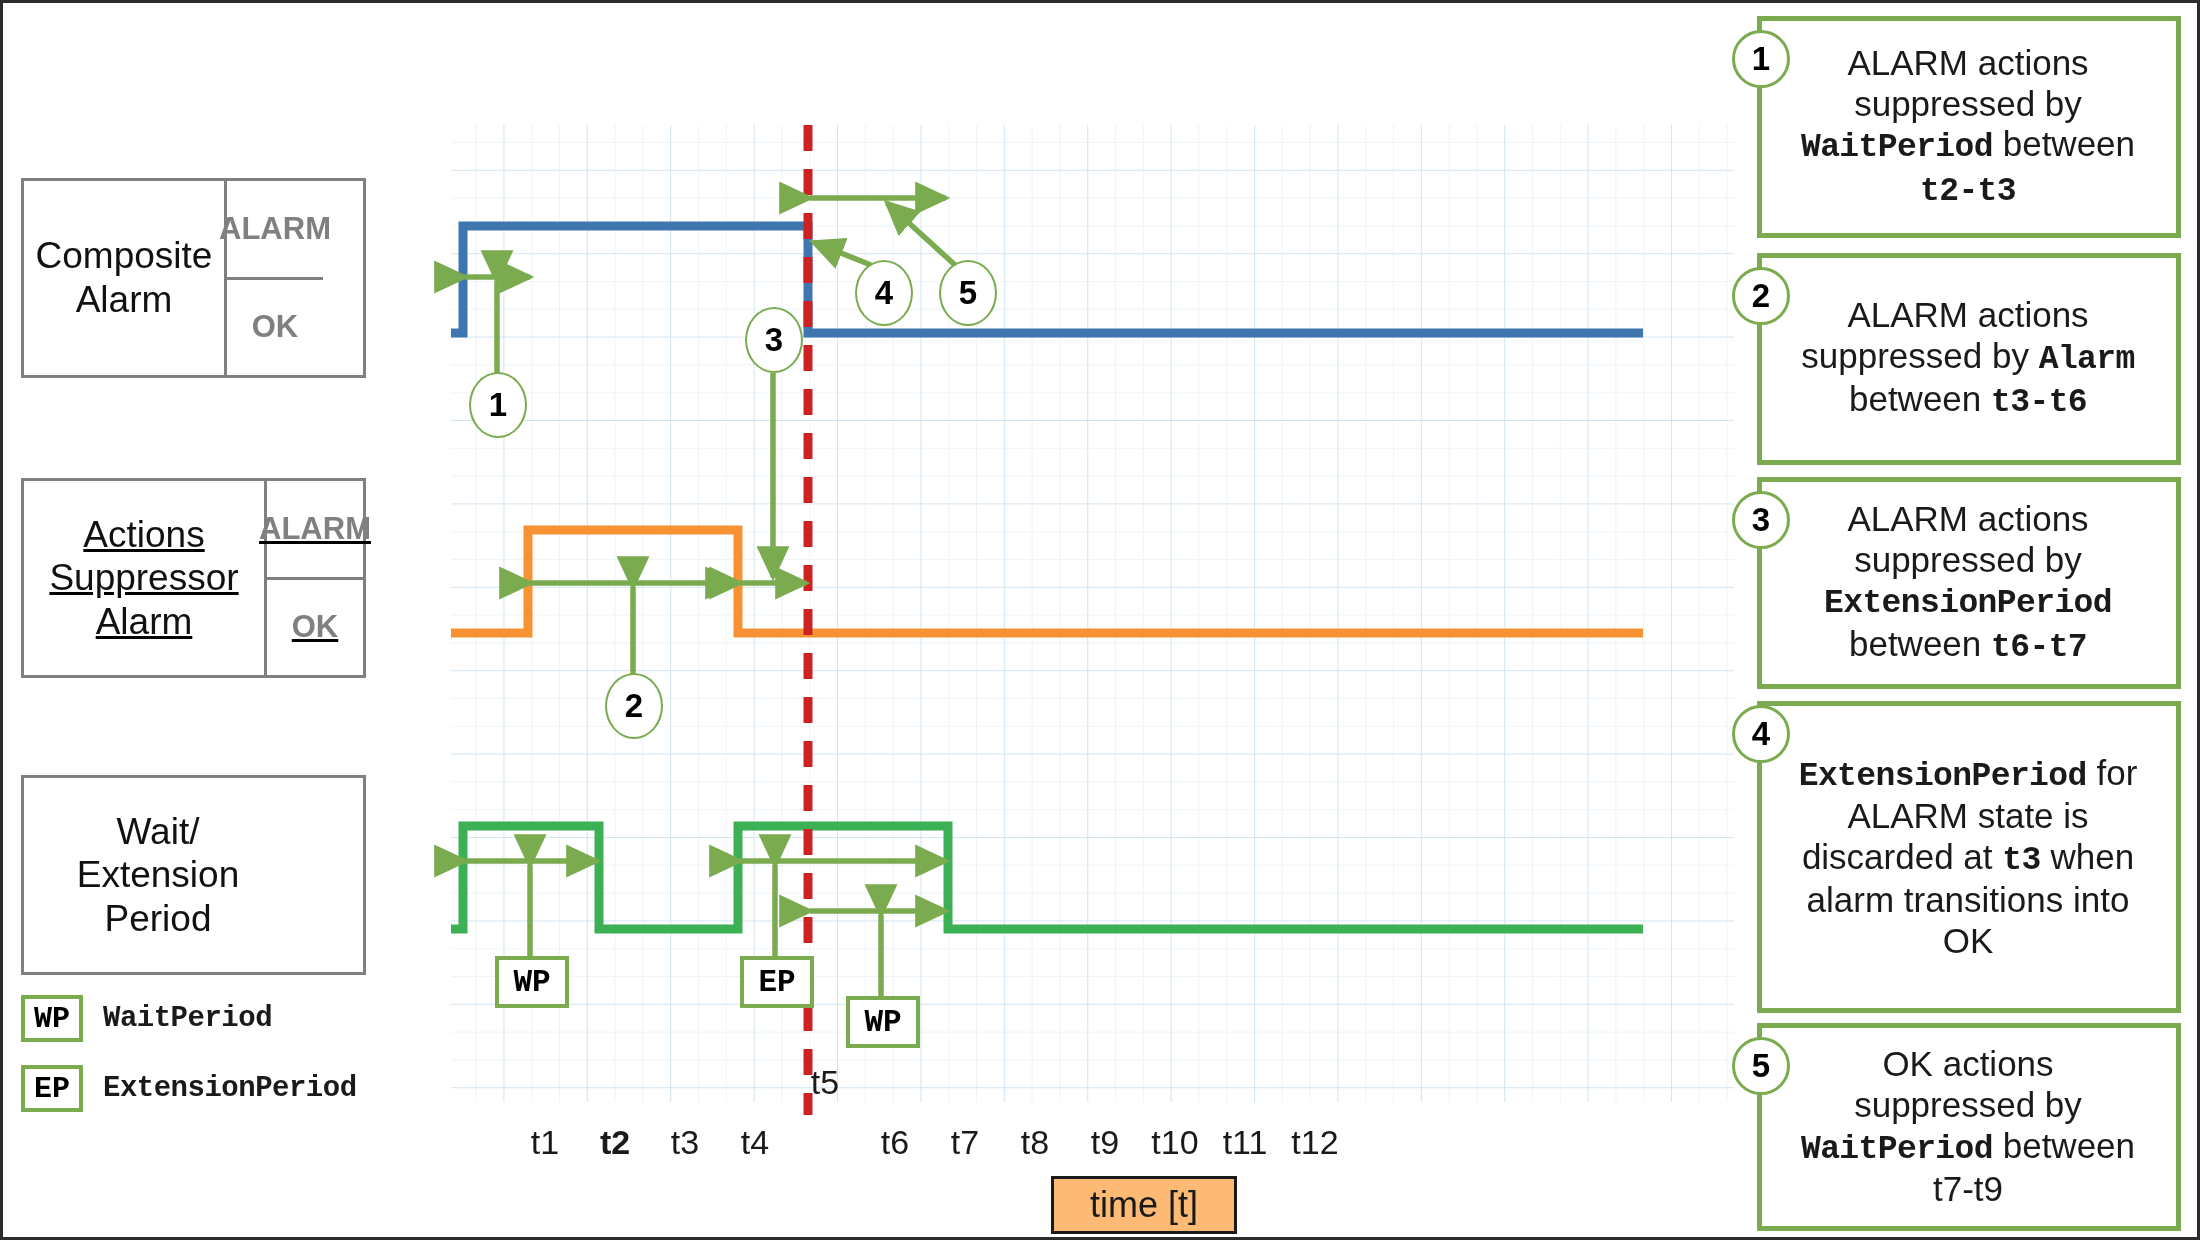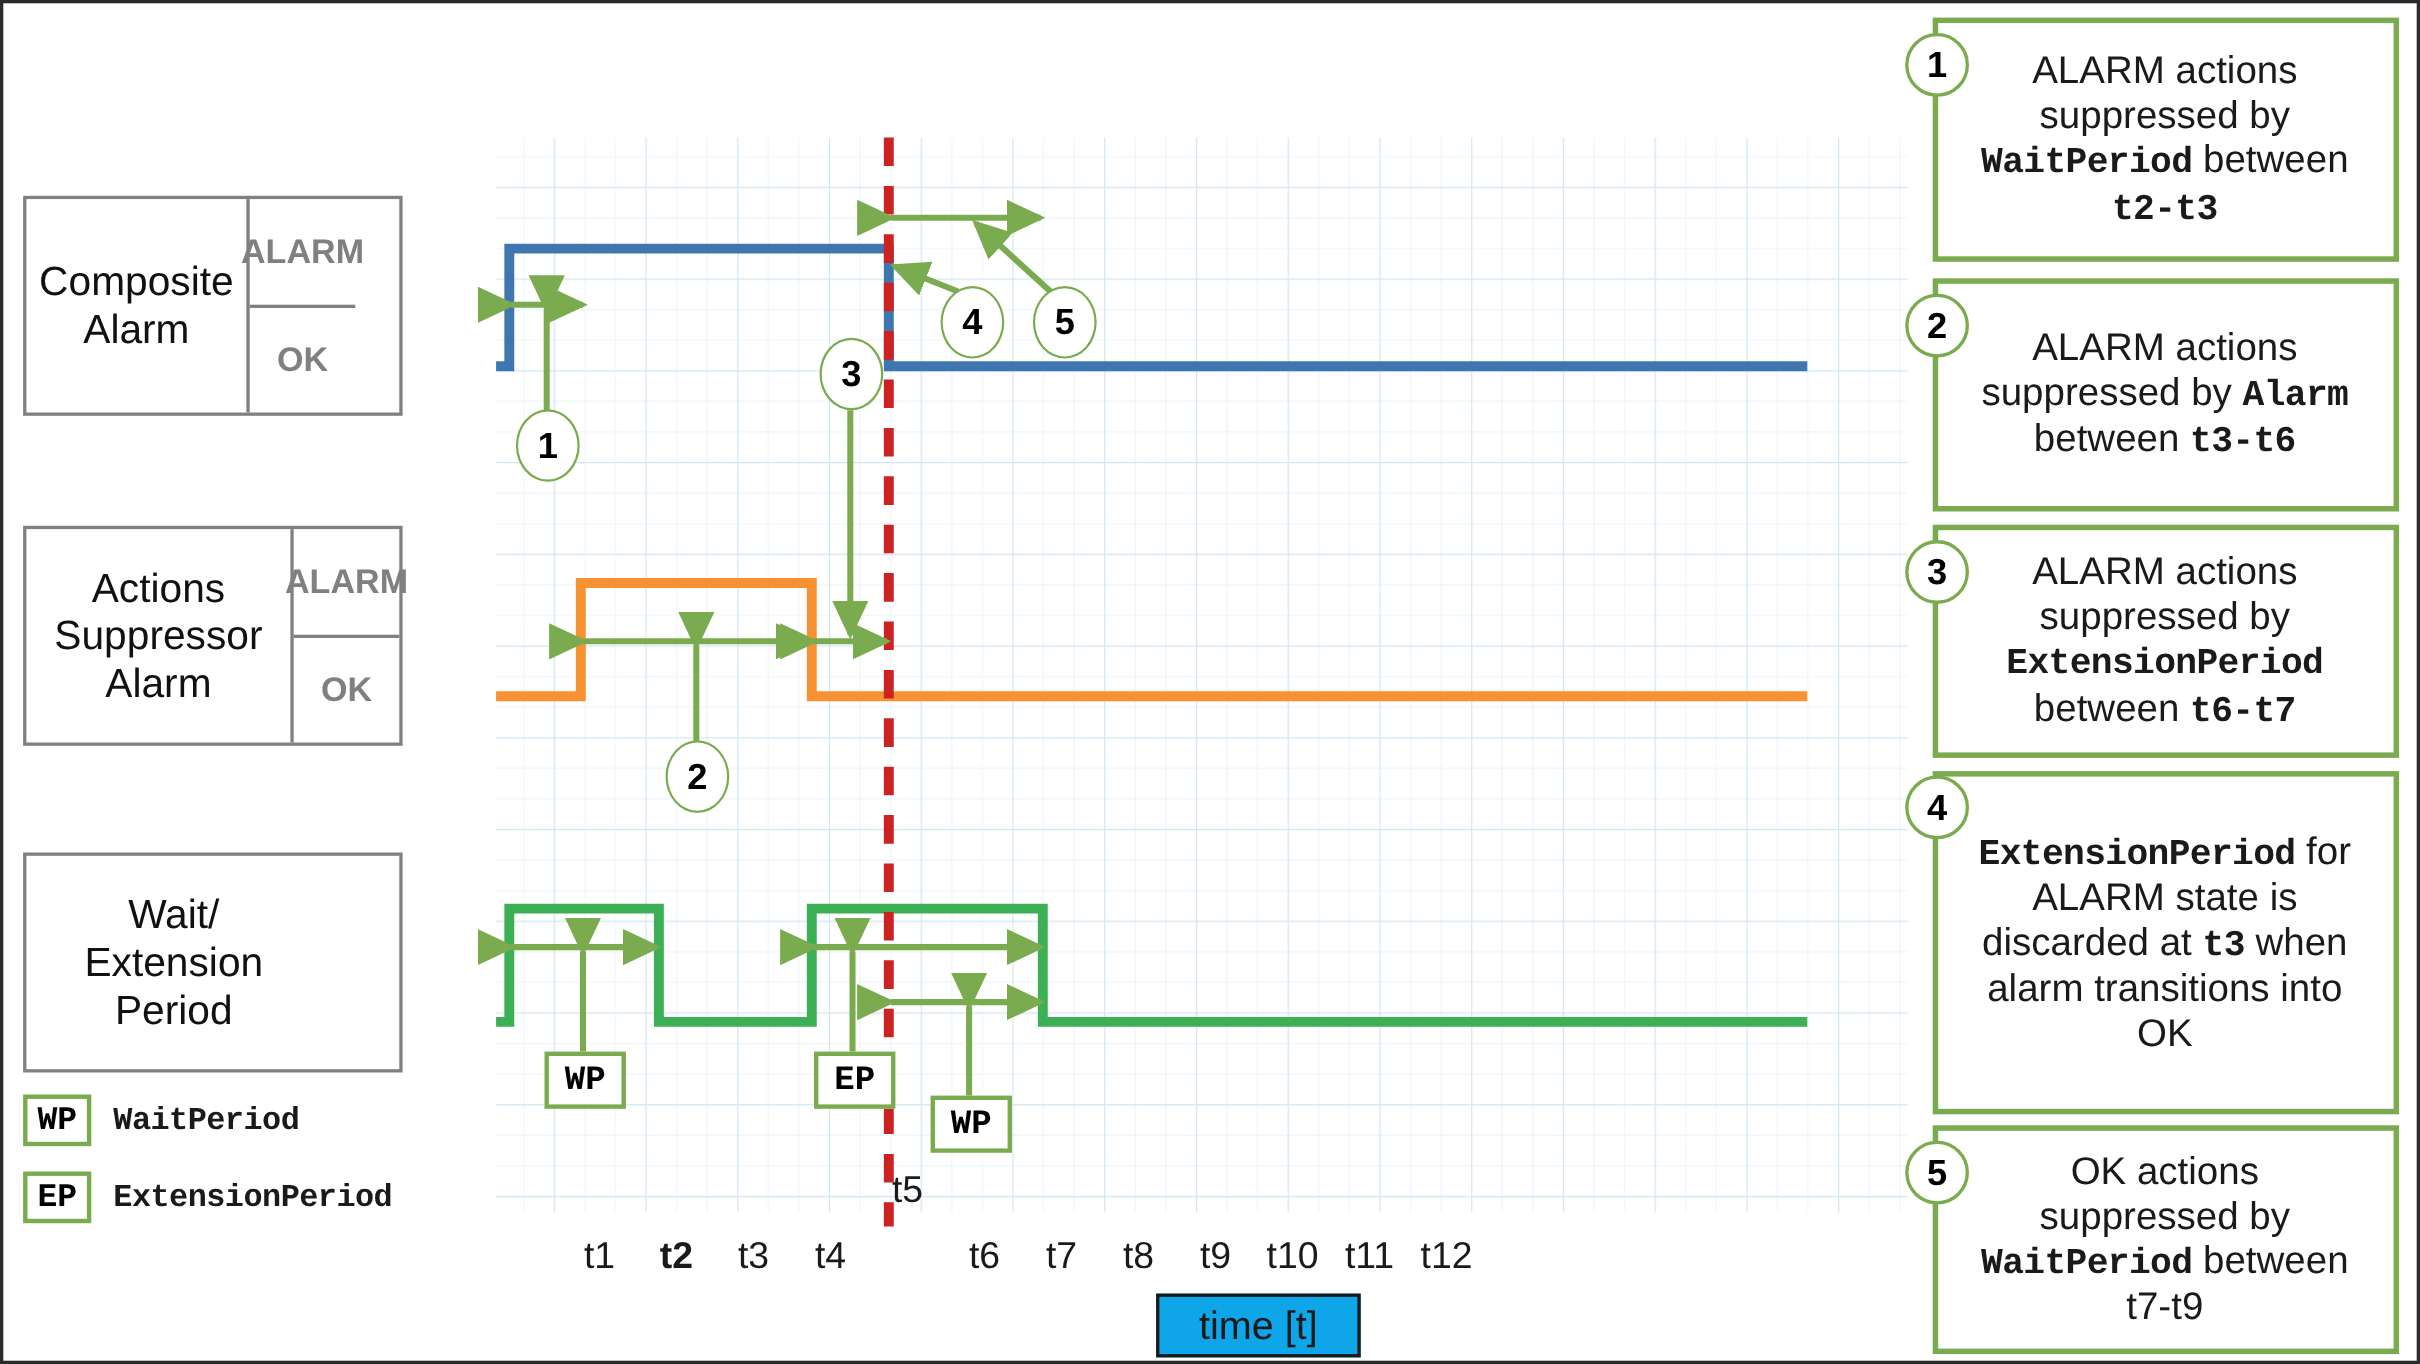--- a/index.html
+++ b/index.html
@@ -28,21 +28,21 @@
   .note{position:absolute;border:5px solid #7aab4f;background:#fff;box-sizing:border-box;
         display:flex;align-items:center;justify-content:center;text-align:center;}
   .note-text{font-size:35px;line-height:1.16;color:#1a1a1a;padding:4px 28px 4px 26px;}
   .note-text .mono{font-family:"Liberation Mono",monospace;font-weight:bold;font-size:33px;letter-spacing:-0.6px;}
   .note-badge{position:absolute;width:58px;height:58px;border-radius:50%;
         border:3px solid #7aab4f;background:#fff;display:flex;align-items:center;justify-content:center;
         font-size:33px;font-weight:bold;color:#000;box-sizing:border-box;z-index:5;}
 
   
   .tick{position:absolute;font-size:34px;color:#1a1a1a;text-align:center;width:90px;}
-  .axis-title{position:absolute;border:3px solid #1a1a1a;background:#0ea5e9;
+  .axis-title{position:absolute;border:3px solid #1a1a1a;background:#fdba74;
         display:flex;align-items:center;justify-content:center;font-size:36px;color:#1a1a1a;box-sizing:border-box;}
 
   
   .marker{position:absolute;border:4px solid #7aab4f;background:#fff;
         display:flex;align-items:center;justify-content:center;box-sizing:border-box;
         font-family:"Liberation Mono",monospace;font-weight:bold;font-size:31px;color:#000;z-index:4;}
 
   
   .callout{position:absolute;border:2px solid #7aab4f;background:#fff;border-radius:50%;
         display:flex;align-items:center;justify-content:center;box-sizing:border-box;
@@ -125,21 +125,21 @@
     <div class="sb-name" style="width:200px;">
       <span style="white-space:pre-line;">Composite
 Alarm</span>
     </div>
     <div class="sb-states" style="width:calc(100% - 240px);">
       <div class="sb-hi" style="flex:1;font-size:31px;">ALARM</div>
       <div class="sb-lo" style="flex:1;font-size:31px;">OK</div>
     </div>
   </div>
 
-  <div class="state-box" style="left:18px; top:475px; width:345px; height:200px;">
+  <div class="state-box" style="left:18px; top:475px; width:345px; height:200px;text-decoration:underline;">
     <div class="sb-name" style="width:240px;">
       <span style="white-space:pre-line;">Actions
 Suppressor
 Alarm</span>
     </div>
     <div class="sb-states" style="width:calc(100% - 240px);">
       <div class="sb-hi" style="flex:1;font-size:31px;">ALARM</div>
       <div class="sb-lo" style="flex:1;font-size:31px;">OK</div>
     </div>
   </div>

